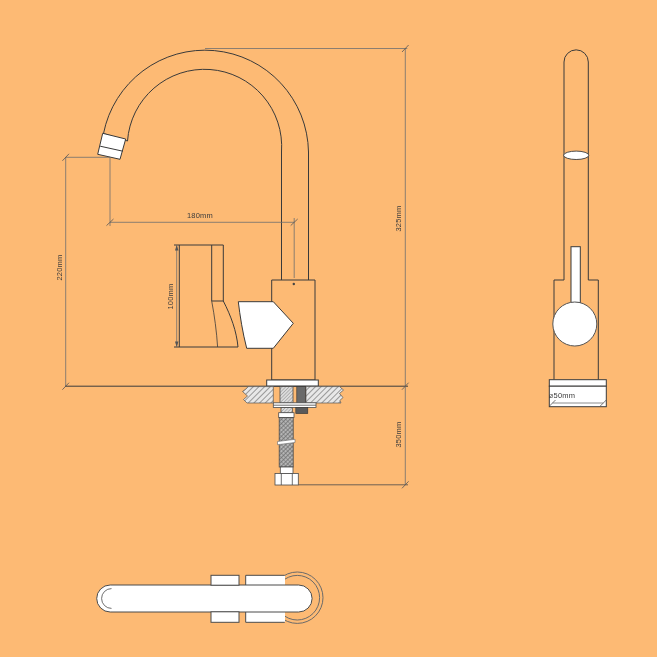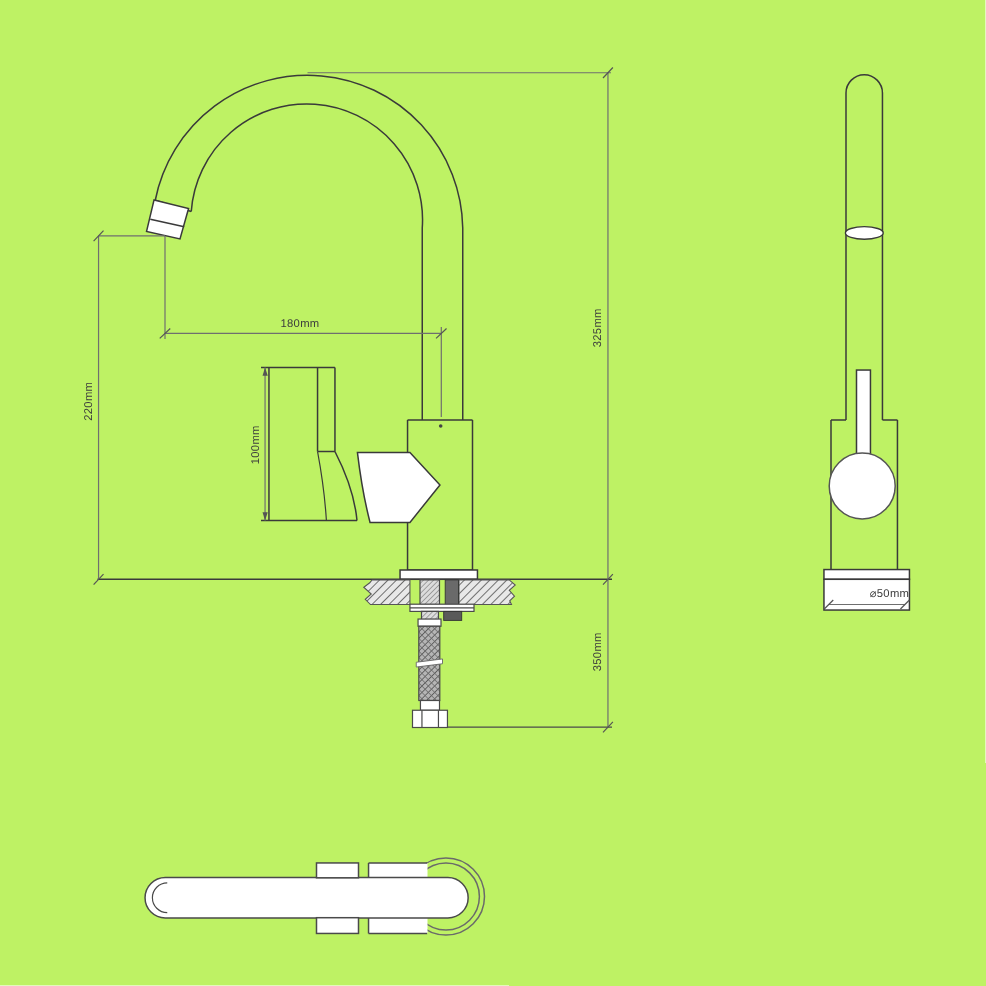--- a/index.html
+++ b/index.html
@@ -1,16 +1,16 @@
 <!DOCTYPE html>
 <html><head>
 <meta charset="utf-8">
 <style>
   html,body{margin:0;padding:0;background:#fff;}
-  #stage{position:relative;width:657px;height:657px;background:#bef264;overflow:hidden;
+  #stage{position:relative;width:657px;height:657px;background:#fdba74;overflow:hidden;
          font-family:"Liberation Sans",sans-serif;}
   #stage svg{position:absolute;left:0;top:0;}
   .dim-label{position:absolute;font-size:7.5px;color:#3c3c3c;text-align:center;
              line-height:9px;white-space:nowrap;letter-spacing:0.2px;}
   .vert{transform:rotate(-90deg);transform-origin:center center;}
 </style>
 </head>
 <body>
 
 <div id="stage">
@@ -166,15 +166,15 @@
     <rect x="211" y="575.3" width="28" height="9.9" fill="#ffffff"></rect>
     <rect x="211" y="611.8" width="28" height="10.5" fill="#ffffff"></rect>
   </g>
 </svg>
 
 <div class="dim-label" style="left:175px;top:211px;width:50px;">180mm</div>
 <div class="dim-label vert" style="left:34px;top:263px;width:50px;">220mm</div>
 <div class="dim-label vert" style="left:145px;top:292px;width:50px;">100mm</div>
 <div class="dim-label vert" style="left:373px;top:214px;width:50px;">325mm</div>
 <div class="dim-label vert" style="left:373px;top:430px;width:50px;">350mm</div>
-<div class="dim-label" style="left:568px;top:391px;width:50px;">⌀50mm</div>
+<div class="dim-label" style="left:537px;top:391px;width:50px;">⌀50mm</div>
 
 </div>
 
 </body></html>

